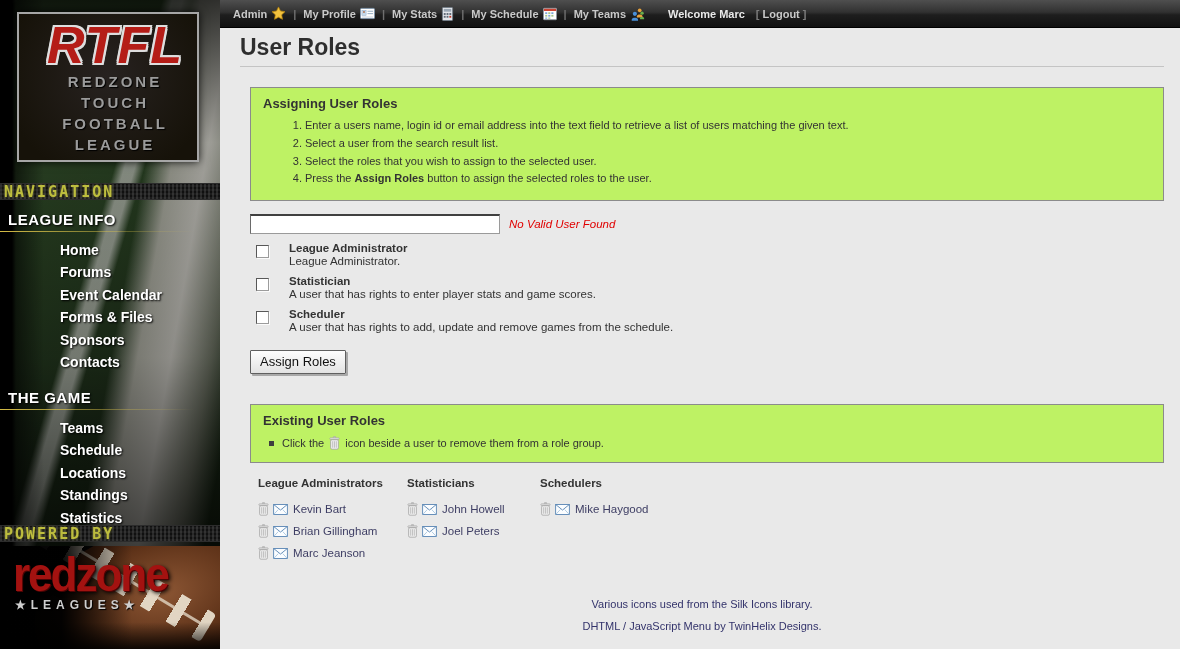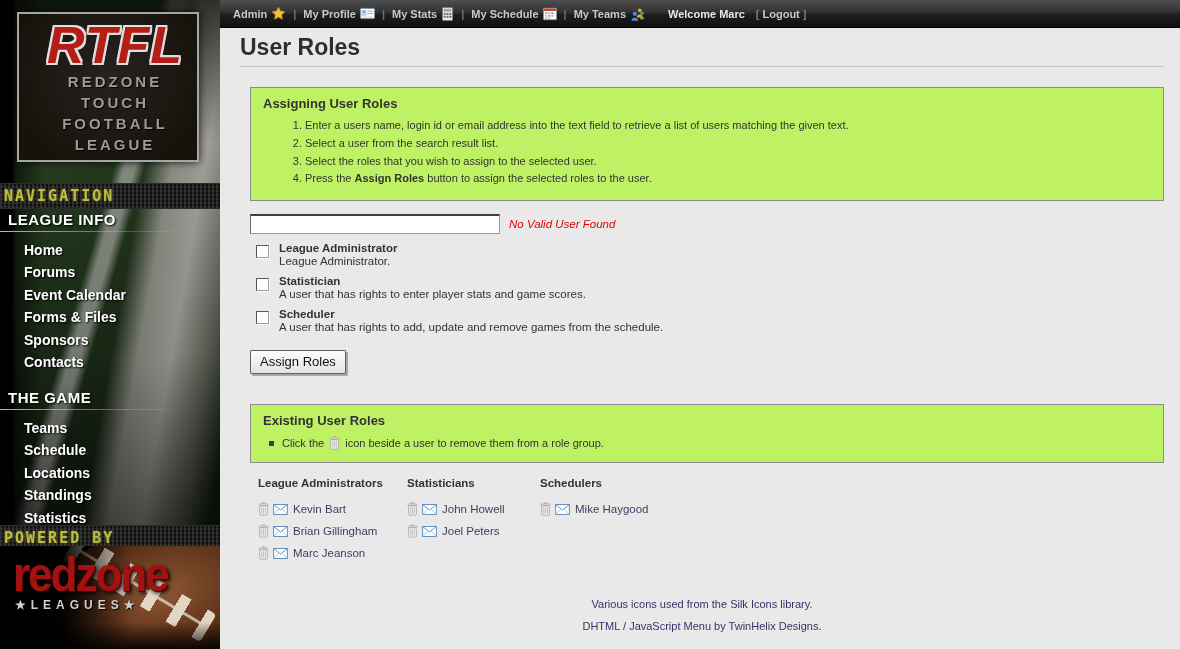--- a/index.html
+++ b/index.html
@@ -24,38 +24,38 @@
     border:2px solid #a6a6a6; box-shadow:0 0 8px rgba(0,0,0,.85);
     display:flex; flex-direction:column; align-items:center; justify-content:center; z-index:3;padding-left:14px; }
   .logo-acronym { font-size:52px; line-height:1; font-weight:bold; font-style:italic; letter-spacing:1px;
     color:#b51d17;
     text-shadow:-2px 0 0 #dedede, 2px 0 0 #dedede, 0 -2px 0 #dedede, 0 2px 0 #dedede,
                 -2px -2px 0 #dedede, 2px 2px 0 #dedede, -2px 2px 0 #dedede, 2px -2px 0 #dedede; }
   .logo-line { color:#9b9b9b; font-weight:bold; font-size:15px; letter-spacing:3px; line-height:20px;
     text-shadow:1px 1px 1px #000; margin-top:1px; }
   .logo-line:first-of-type { margin-top:7px; }
 
-  .led-bar { position:absolute; left:0; width:220px; height:26px; background-color:#101010;
+  .led-bar { position:absolute; left:0; width:220px; height:17px; background-color:#101010;
     background-image:
       repeating-linear-gradient(90deg, rgba(110,110,110,.28) 0 2px, rgba(0,0,0,0) 2px 4px),
       repeating-linear-gradient(0deg, rgba(70,70,70,.22) 0 2px, rgba(0,0,0,0) 2px 4px);
     border-top:1px solid #2c2c2c; border-bottom:1px solid #2c2c2c;
     display:flex; align-items:center; padding-left:4px; z-index:3; }
   .led-text { font-family:"DejaVu Sans Mono", monospace; font-weight:bold; font-size:15px;
     color:#bdbd3e; letter-spacing:2px; text-shadow:0 0 3px rgba(189,189,62,.5); }
   .nav-led { top:183px; }
   .powered-led { top:525px; }
 
   .sb-section { position:absolute; left:0; width:220px; z-index:3; }
   .sb-s1 { top:211px; } .sb-s2 { top:389px; }
   .sb-header { font-size:15px; font-weight:bold; color:#fff; padding-left:8px; letter-spacing:.5px;
     text-shadow:1px 1px 2px #000; }
   .sb-underline { height:1px; margin-top:3px;
     background:linear-gradient(to right, rgba(224,198,74,.95), rgba(224,198,74,0) 88%); }
-  .sb-items { margin-top:7px; }
+  .sb-items { margin-top:7px;margin-left:36px; }
   .sb-item { display:block; padding-left:24px; height:22.4px; line-height:22.4px; color:#fff;
     font-weight:bold; font-size:14px; text-shadow:1px 1px 2px #000; cursor:pointer; text-decoration:none; }
 
   .powered-logo { position:absolute; top:546px; left:0; width:220px; height:103px; background:#060606; overflow:hidden; z-index:3; }
   .football { position:absolute; right:-42px; top:-16px; width:230px; height:150px; border-radius:50%;
     transform:rotate(-16deg);
     background:radial-gradient(ellipse at 58% 45%, #8c5634 0%, #5f3319 42%, #2c1206 76%, #0a0300 100%); }
   .laces { position:absolute; right:-6px; top:2px; width:250px; height:32px; transform:rotate(31deg);
     background:repeating-linear-gradient(90deg, #e9dfcd 0 11px, rgba(0,0,0,0) 11px 30px);
     border-radius:4px; opacity:.94; }
@@ -93,21 +93,21 @@
 
   .search-row { margin:13px 0 0 10px; display:flex; align-items:center; }
   .user-search { width:250px; height:20px; background:#fff; font-size:12px; padding:1px 3px;
     border:1px solid #9a9a9a; border-top:2px solid #404040; border-left:1px solid #6a6a6a; }
   .search-status { margin-left:9px; color:#e00000; font-style:italic; font-size:11.5px; }
 
   .role-row { margin:8px 0 0 16px; display:flex; align-items:flex-start; }
   .role-checkbox { appearance:none; -webkit-appearance:none; width:13px; height:13px; margin:3px 0 0 0;
     background:#fff; border:1px solid #9c9c9c; border-top-color:#585858; border-left-color:#585858;
     box-shadow:1px 1px 0 rgba(255,255,255,.8); cursor:pointer; }
-  .role-text { margin-left:10px; }
+  .role-text { margin-left:20px; }
   .role-label { display:block; font-size:11.5px; font-weight:bold; color:#333; }
   .role-desc { display:block; font-size:11.5px; color:#333; margin-top:1px; }
 
   .assign-btn { margin:17px 0 0 10px; display:inline-block; font-family:inherit; font-size:13px; color:#111;
     background:linear-gradient(#fdfdfd, #ededed 60%, #e2e2e2); border:1px solid #5f5f5f;
     padding:3px 9px 4px; border-radius:1px; box-shadow:2px 2px 0 rgba(0,0,0,.28); cursor:pointer; }
 
   .existing-box { margin-top:30px; }
   .note-row { display:flex; align-items:center; margin:8px 0 2px 6px; font-size:11px; color:#333; }
   .note-bullet { width:5px; height:5px; background:#3f3f3f; margin-right:8px; flex:none; }

